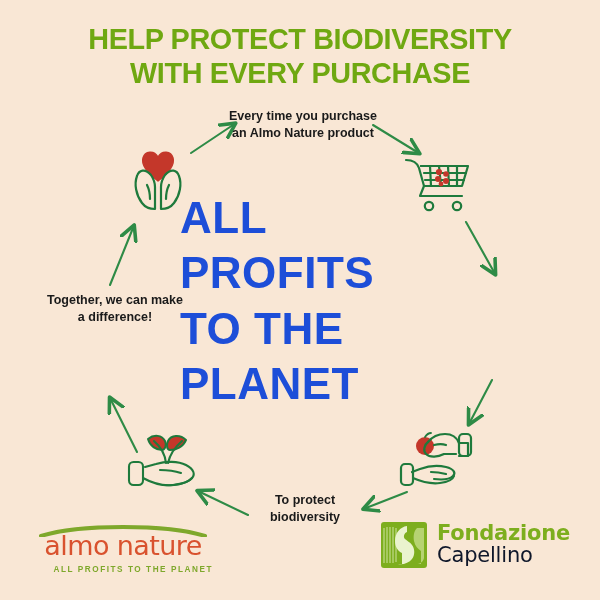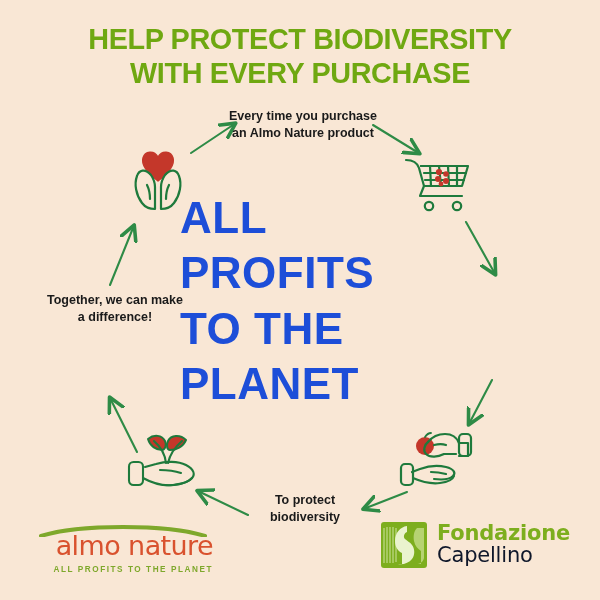--- a/index.html
+++ b/index.html
@@ -92,21 +92,21 @@
     left: 33px;
     top: 523px;
     width: 180px;
     height: 52px;
   }
   .almo-arc { position: absolute; left: 6px; top: 0; width: 168px; height: 14px; }
   .almo-word {
     position: absolute;
     left: 0; top: 7px;
     width: 180px;
-    text-align: right;
+    text-align: center;
     color: #D9522E;
     font-size: 27px;
     font-weight: normal;
     letter-spacing: -0.6px;
     font-family: "DejaVu Sans", sans-serif;
   }
   .almo-tag {
     position: absolute;
     left: 0; top: 42px;
     width: 180px;

